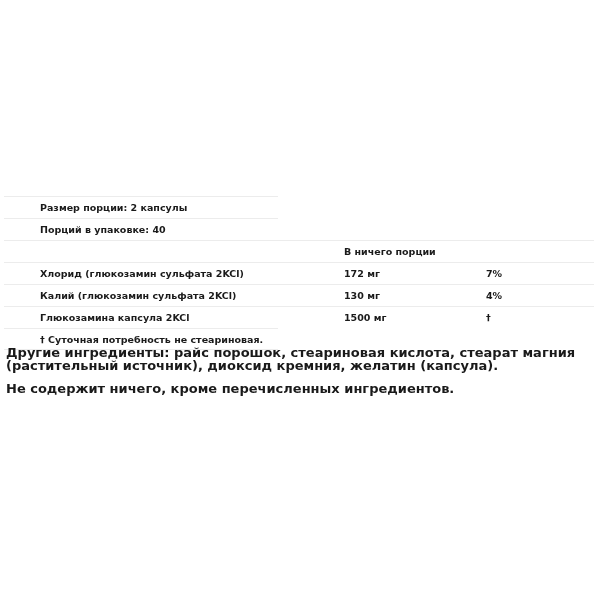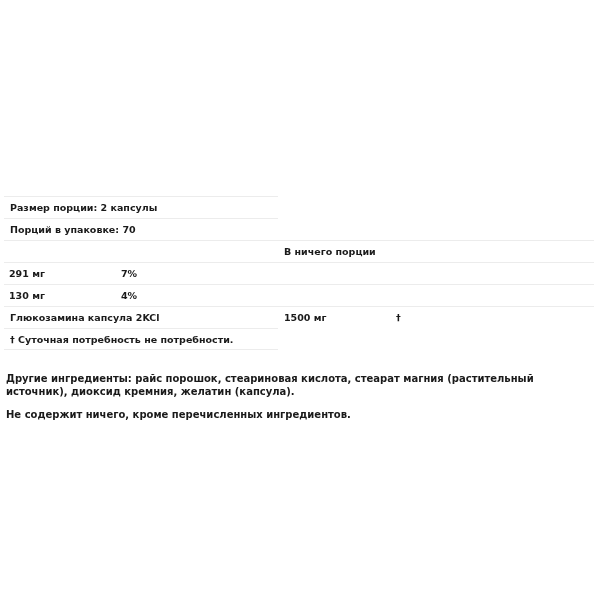--- a/index.html
+++ b/index.html
@@ -35,62 +35,65 @@
       width: 274px;
     }
     .row.last-narrow {
       width: 274px;
       border-bottom: 1px solid #ececec;
     }
     .cell {
       box-sizing: border-box;
       padding-left: 6px;
       white-space: nowrap;
+      margin-left: 30px;
     }
     .c-name { width: 275px; }
     .c-amount { width: 115px; padding-left: 5px; }
     .c-dv { flex: 1; padding-left: 2px; }
     .other {
       position: absolute;
       left: 6px;
-      top: 372px;
+      top: 346px;
       width: 590px;
       line-height: 13px;
-      font-size: 10px;
+      font-size: 13px;
     }
     .other p { margin: 0 0 10px 0; }
   </style>
 </head>
 <body>
 
 <div class="facts">
   <div class="row narrow">
     <span class="cell">Размер порции: 2 капсулы</span>
   </div>
   <div class="row narrow">
-    <span class="cell">Порций в упаковке: 70</span>
+    <span class="cell">Порций в упаковке: 40</span>
   </div>
   <div class="row">
     <span class="cell c-name"></span>
     <span class="cell c-amount">В ничего порции</span>
   </div>
   <div class="row">
-    <span class="cell c-amount">291 мг</span>
+    <span class="cell c-name">Хлорид (глюкозамин сульфата 2KCl)</span>
+    <span class="cell c-amount">172 мг</span>
     <span class="cell c-dv">7%</span>
   </div>
   <div class="row">
+    <span class="cell c-name">Калий (глюкозамин сульфата 2KCl)</span>
     <span class="cell c-amount">130 мг</span>
     <span class="cell c-dv">4%</span>
   </div>
   <div class="row">
     <span class="cell c-name">Глюкозамина капсула 2KCl</span>
     <span class="cell c-amount">1500 мг</span>
     <span class="cell c-dv">†</span>
   </div>
   <div class="row last-narrow">
-    <span class="cell">† Суточная потребность не потребности.</span>
+    <span class="cell">† Суточная потребность не стеариновая.</span>
   </div>
 </div>
 
 <div class="other">
   <p>Другие ингредиенты: райс порошок, стеариновая кислота, стеарат магния (растительный источник), диоксид кремния, желатин (капсула).</p>
   <p>Не содержит ничего, кроме перечисленных ингредиентов.</p>
 </div>
 
 </body></html>

